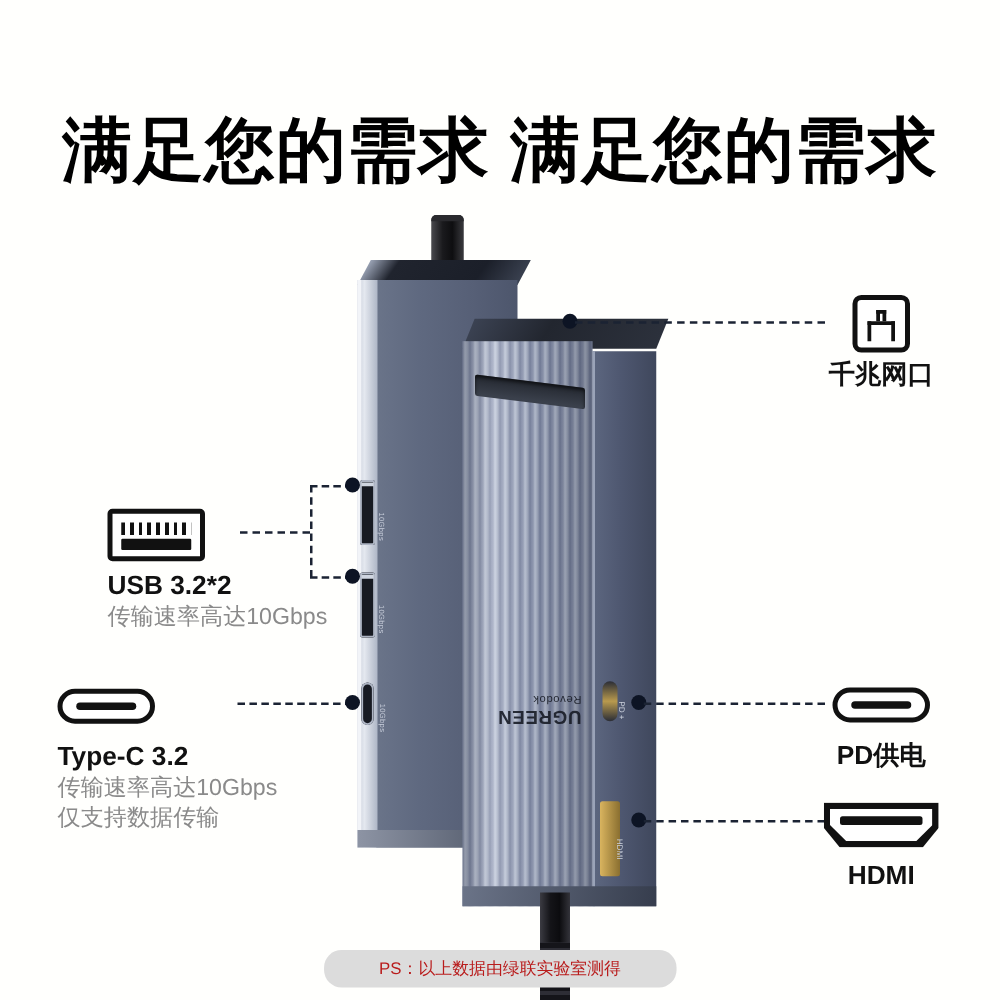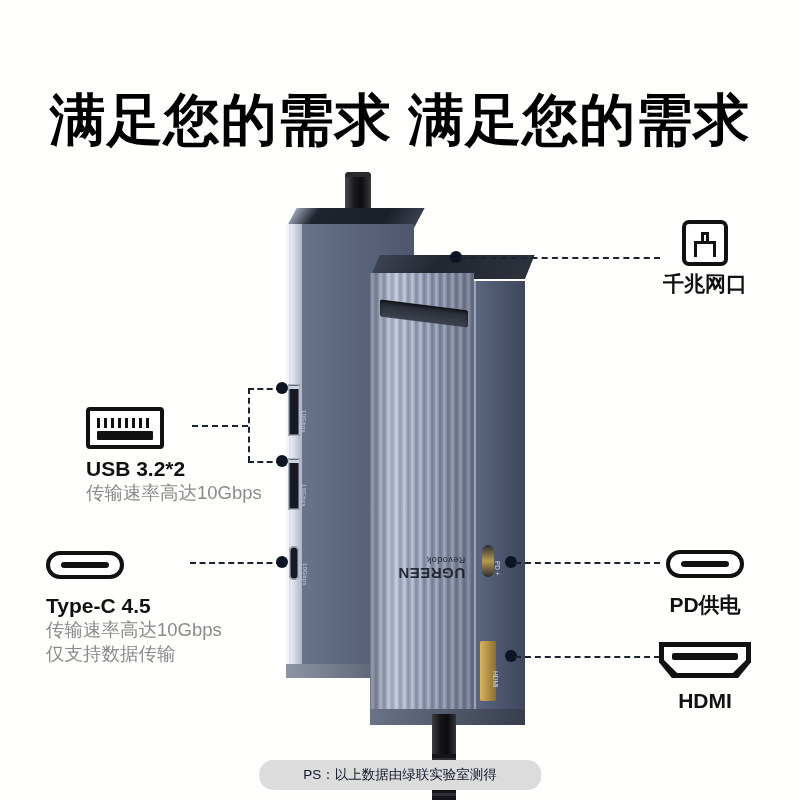--- a/index.html
+++ b/index.html
@@ -223,21 +223,21 @@
   }
   #cable-bot .grip{
     position:absolute;left:0;right:0;top:40px;height:46px;
     background:repeating-linear-gradient(to bottom,#15151a 0 4px,#2e2e36 4px 7px);
   }
 
   
   .footer{
     position:absolute;left:50%;transform:translateX(-50%);
     top:760px;
-    background:#dcdcdc;color:#0f172a;
+    background:#dcdcdc;color:#b91c1c;
     font-size:13.5px;
     padding:6px 44px;border-radius:14px;white-space:nowrap;
   }
 </style>
 </head>
 <body>
 
 <div id="stage">
 
   <div class="headline">满足您的需求 满足您的需求</div>
@@ -330,26 +330,26 @@
     <div class="ttl">USB 3.2*2</div>
     <div class="sub">传输速率高达10Gbps</div>
   </div>
 
   <div class="feat left" style="left:46px;top:542px;">
     <div class="ico">
       <div class="typec">
         <div class="bar"></div>
       </div>
     </div>
-    <div class="ttl">Type-C 4.5</div>
+    <div class="ttl">Type-C 3.2</div>
     <div class="sub">传输速率高达10Gbps</div>
     <div class="sub">仅支持数据传输</div>
   </div>
 
-  <div class="feat right" style="left:625px;top:220px;width:160px;">
+  <div class="feat right" style="left:625px;top:236px;width:160px;">
     <div class="ico">
       <div class="rj45">
         <div class="plug">
           <div class="tab"></div>
           <div class="body"></div>
         </div>
       </div>
     </div>
     <div class="ttl">千兆网口</div>
   </div>

